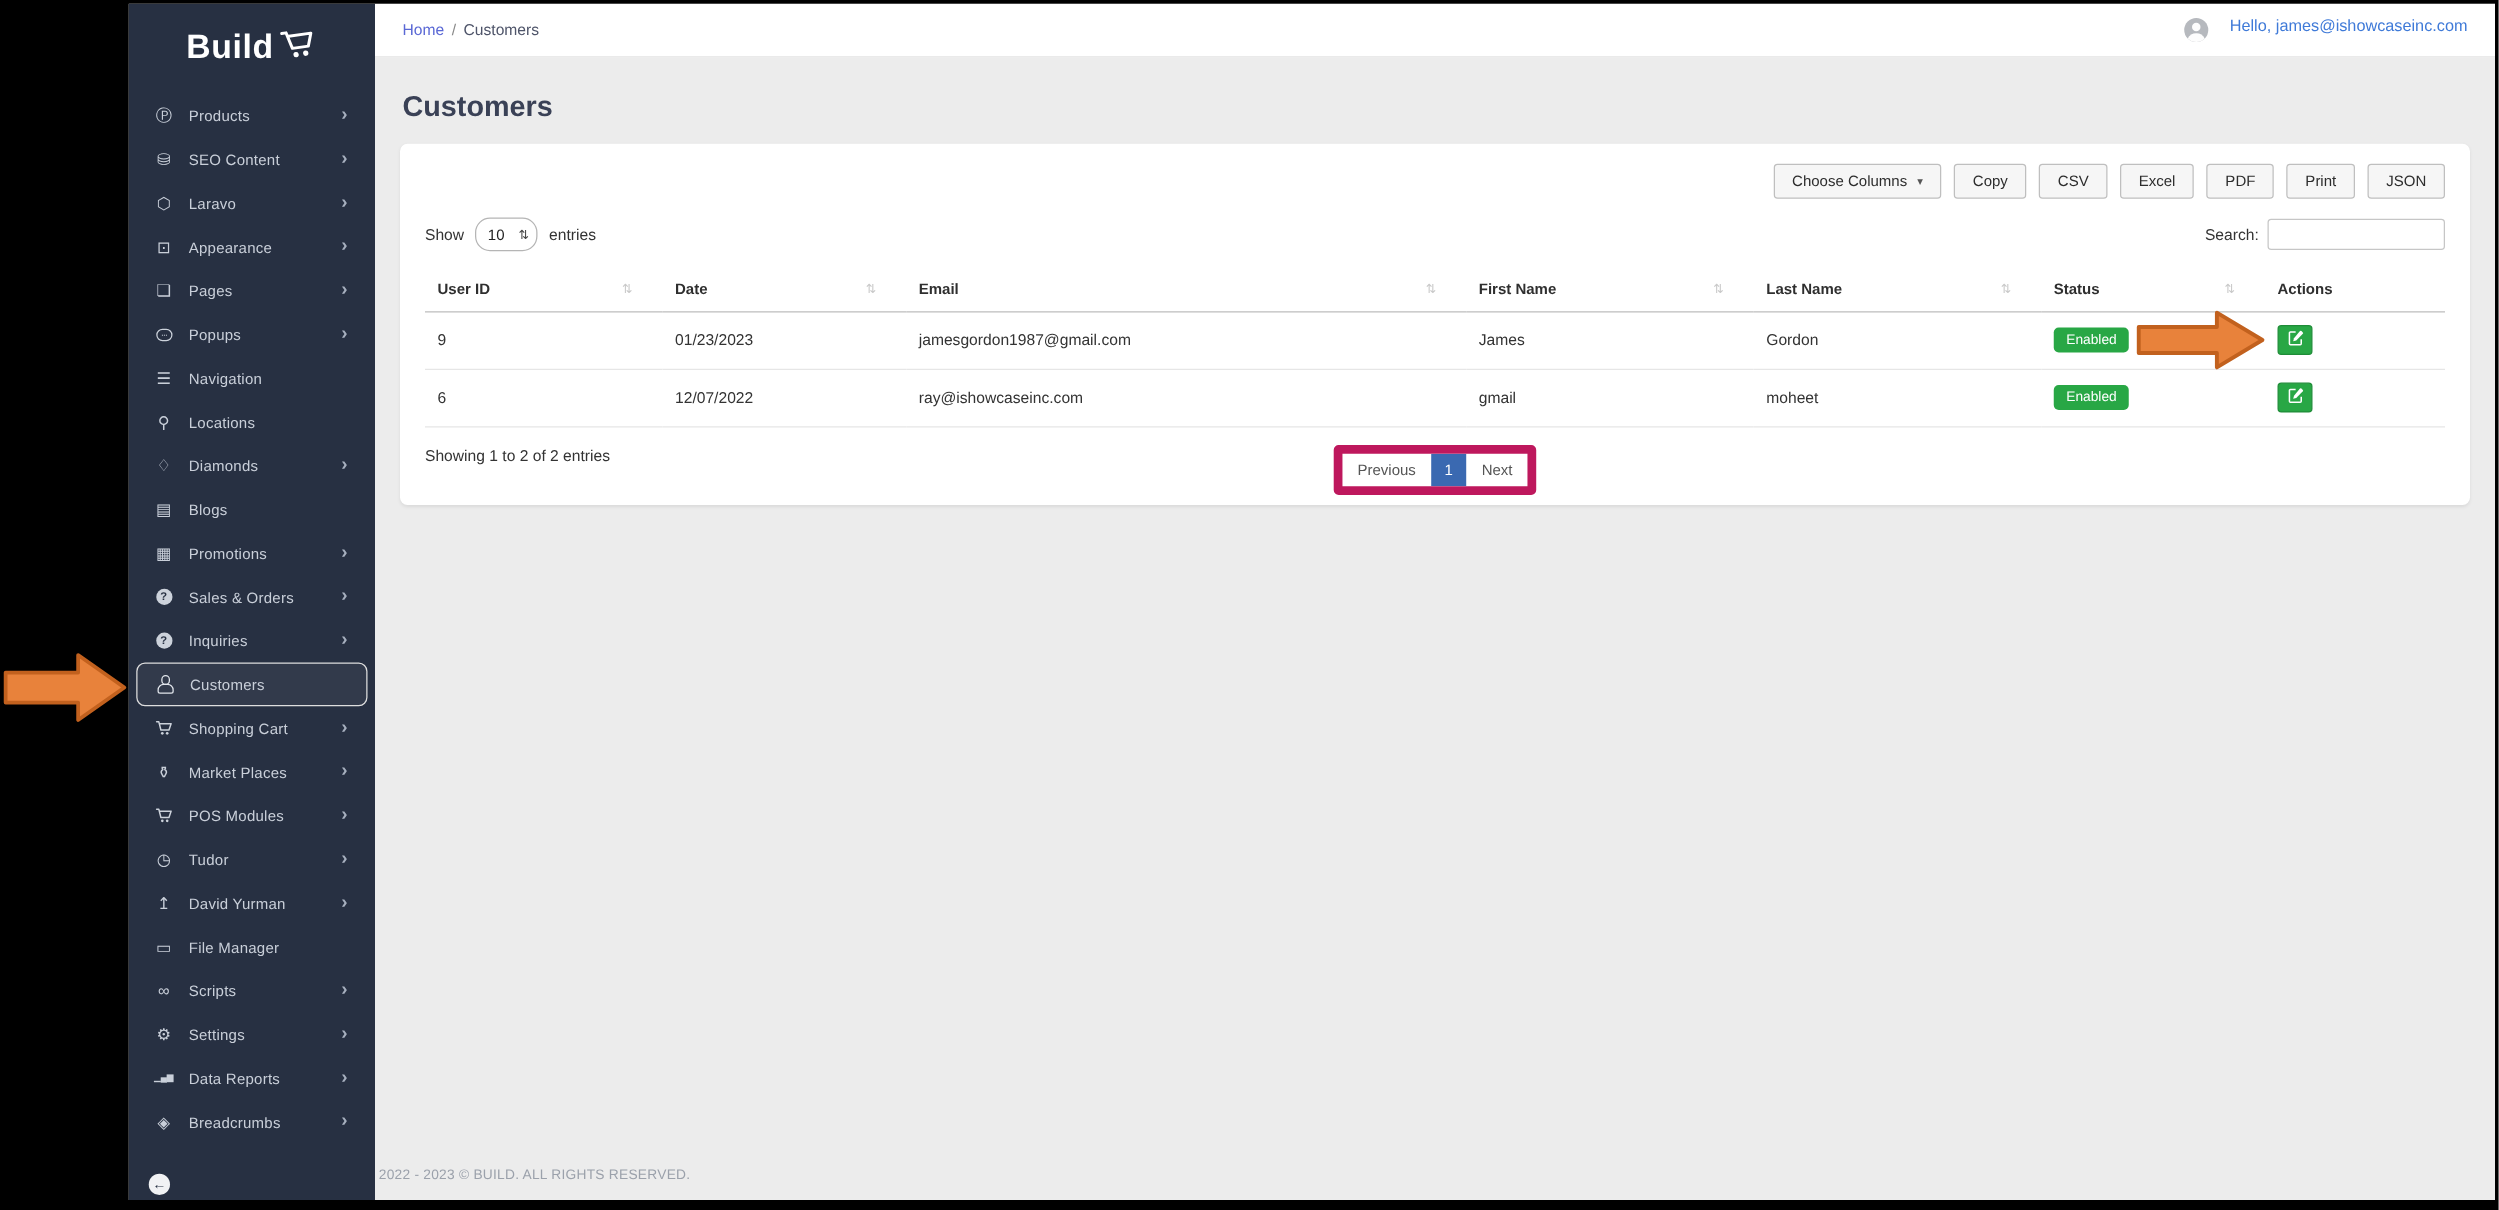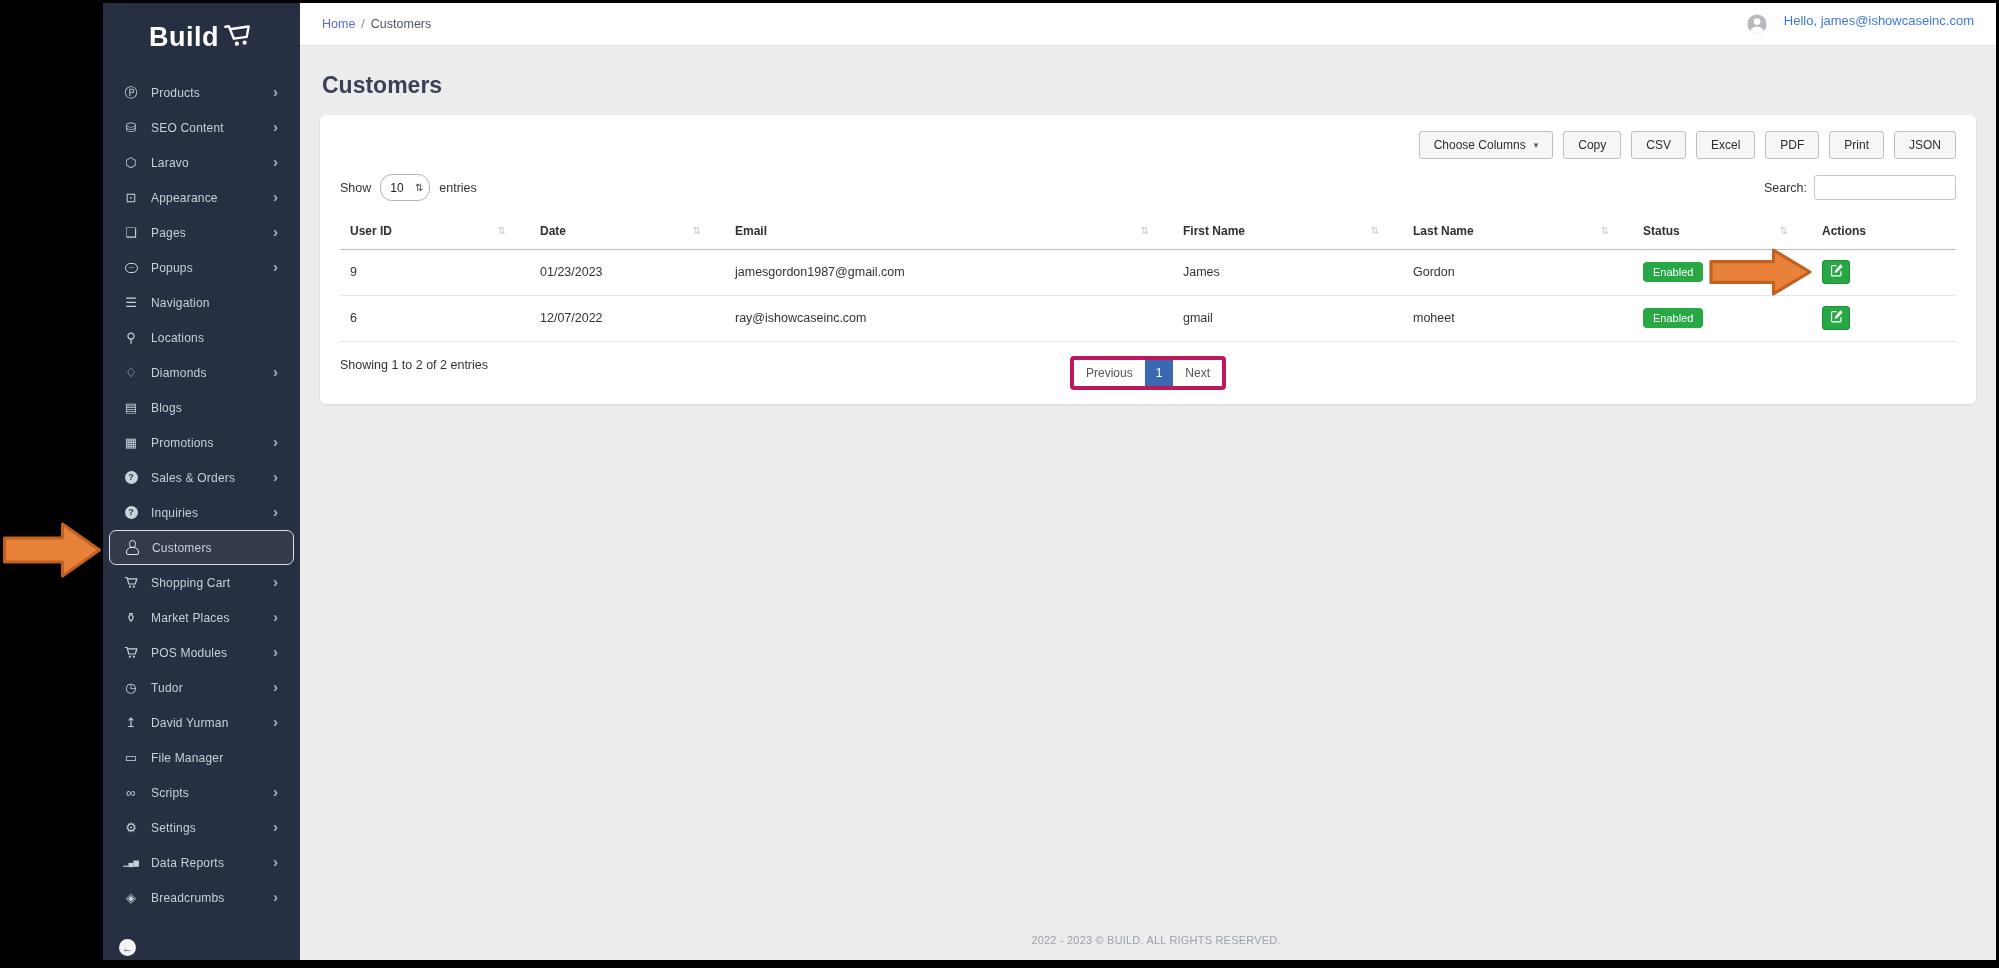--- a/index.html
+++ b/index.html
@@ -59,25 +59,25 @@
   table{width:100%;border-collapse:collapse;margin-top:12px;table-layout:fixed}
   thead th{height:36px;border-bottom:1px solid #bdbdbd;font-size:12px;color:#2f2f2f;text-align:left;padding:0 10px;font-weight:700}
   .thx{display:flex;align-items:center;justify-content:space-between}
   .sort{color:#c9c9c9;font-size:10px;padding-right:14px;font-weight:400}
   tbody td{height:46px;border-bottom:1px solid #e6e6e6;font-size:12.5px;color:#333;padding:0 10px;overflow:hidden;white-space:nowrap}
   .badge{display:inline-block;background:var(--green);color:#fff;font-size:11px;padding:4px 10px;border-radius:4px}
   .edit-btn{width:28px;height:24px;background:var(--green);border:1px solid #1f8c38;border-radius:3px;display:inline-flex;align-items:center;justify-content:center;cursor:pointer}
 
   .card-footer{position:relative;margin-top:14px;height:30px}
   .summary{position:absolute;left:0;top:2px;font-size:12.5px;color:#333}
-  .pager{position:absolute;left:50%;transform:translateX(-50%);top:0;display:flex;align-items:flex-start;border:4px solid #be185d;border-radius:4px;overflow:hidden;background:#fff}
+  .pager{position:absolute;left:50%;transform:translateX(-50%);top:0;display:flex;align-items:flex-start;border:7px solid #be185d;border-radius:4px;overflow:hidden;background:#fff}
   .pg{font-size:12px;color:#555;padding:6px 12px;cursor:pointer}
   .pg.cur{background:var(--pg-active);color:#fff;padding:6px 11px}
 
-  footer{position:absolute;bottom:14px;left:16px;right:0;text-align:center;font-size:11px;color:#9ba1ab;letter-spacing:.2px}
+  footer{position:absolute;bottom:14px;left:3px;right:0;text-align:left;font-size:11px;color:#9ba1ab;letter-spacing:.2px}
 
   
   .arrow{position:absolute;pointer-events:none}
   .arrow1{left:2px;top:521px;width:101px;height:58px}
   .arrow2{left:1706px;top:247px;width:110px;height:50px}
 </style>
 </head>
 <body>
 
 <div class="stage">

